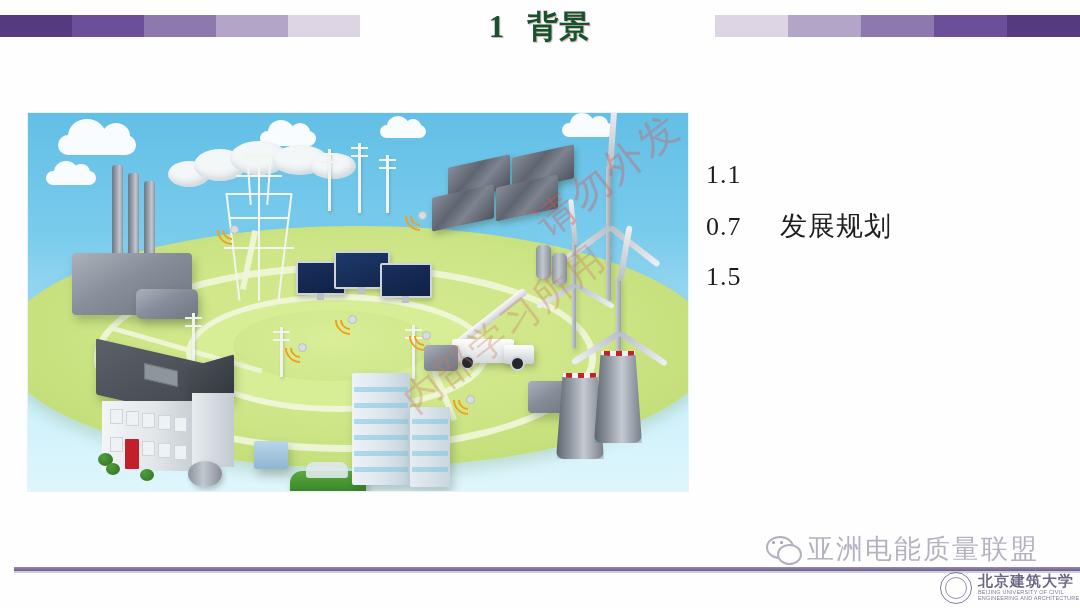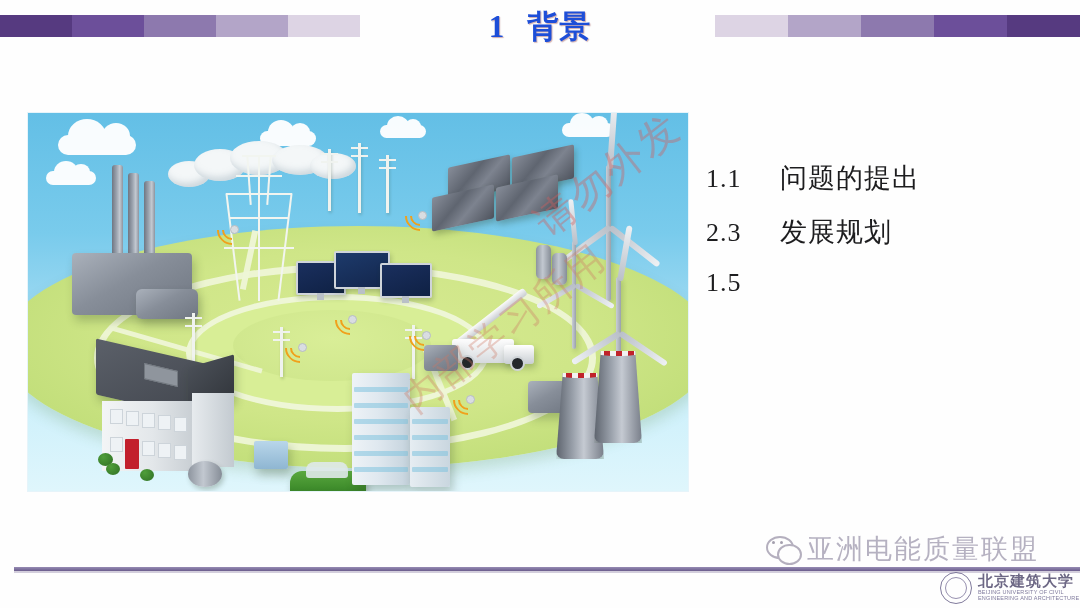--- a/index.html
+++ b/index.html
@@ -212,21 +212,21 @@
       <div class="seg" style="background: rgb(179, 165, 200);"></div>
       <div class="seg" style="background: rgb(221, 212, 228);"></div>
     </div>
     <div class="bar right">
       <div class="seg" style="background: rgb(221, 212, 228);"></div>
       <div class="seg" style="background: rgb(179, 165, 200);"></div>
       <div class="seg" style="background: rgb(141, 121, 174);"></div>
       <div class="seg" style="background: rgb(108, 79, 154);"></div>
       <div class="seg" style="background: rgb(86, 58, 128);"></div>
     </div>
-    <div class="slide-title" style="color: #1d4ed8;">
+    <div class="slide-title" style="color: #14532d;">
       <span class="num">1</span><span>背景</span>
     </div>
   </div>
 
   <div class="figure">
     <div class="fig-sky"></div>
     <div class="fig-water"></div>
 
     <div class="ground g-outer"></div>
     <div class="ground g-ring1"></div>
@@ -396,24 +396,23 @@
       <div class="dot"></div>
     </div>
 
     <div class="fig-watermark">请勿外发</div>
     <div class="fig-watermark w2">内部学习所用</div>
   </div>
 
   <div class="outline">
     <div class="ol-row">
       <span class="ol-num">1.1</span>
-      <span class="ol-txt">问题的提出</span>
     </div>
     <div class="ol-row">
-      <span class="ol-num">2.3</span>
+      <span class="ol-num">0.7</span>
       <span class="ol-txt">发展规划</span>
     </div>
     <div class="ol-row">
       <span class="ol-num">1.5</span>
     </div>
   </div>
 
   <div class="footer-line"></div>
 
   <div class="wm-wechat">

